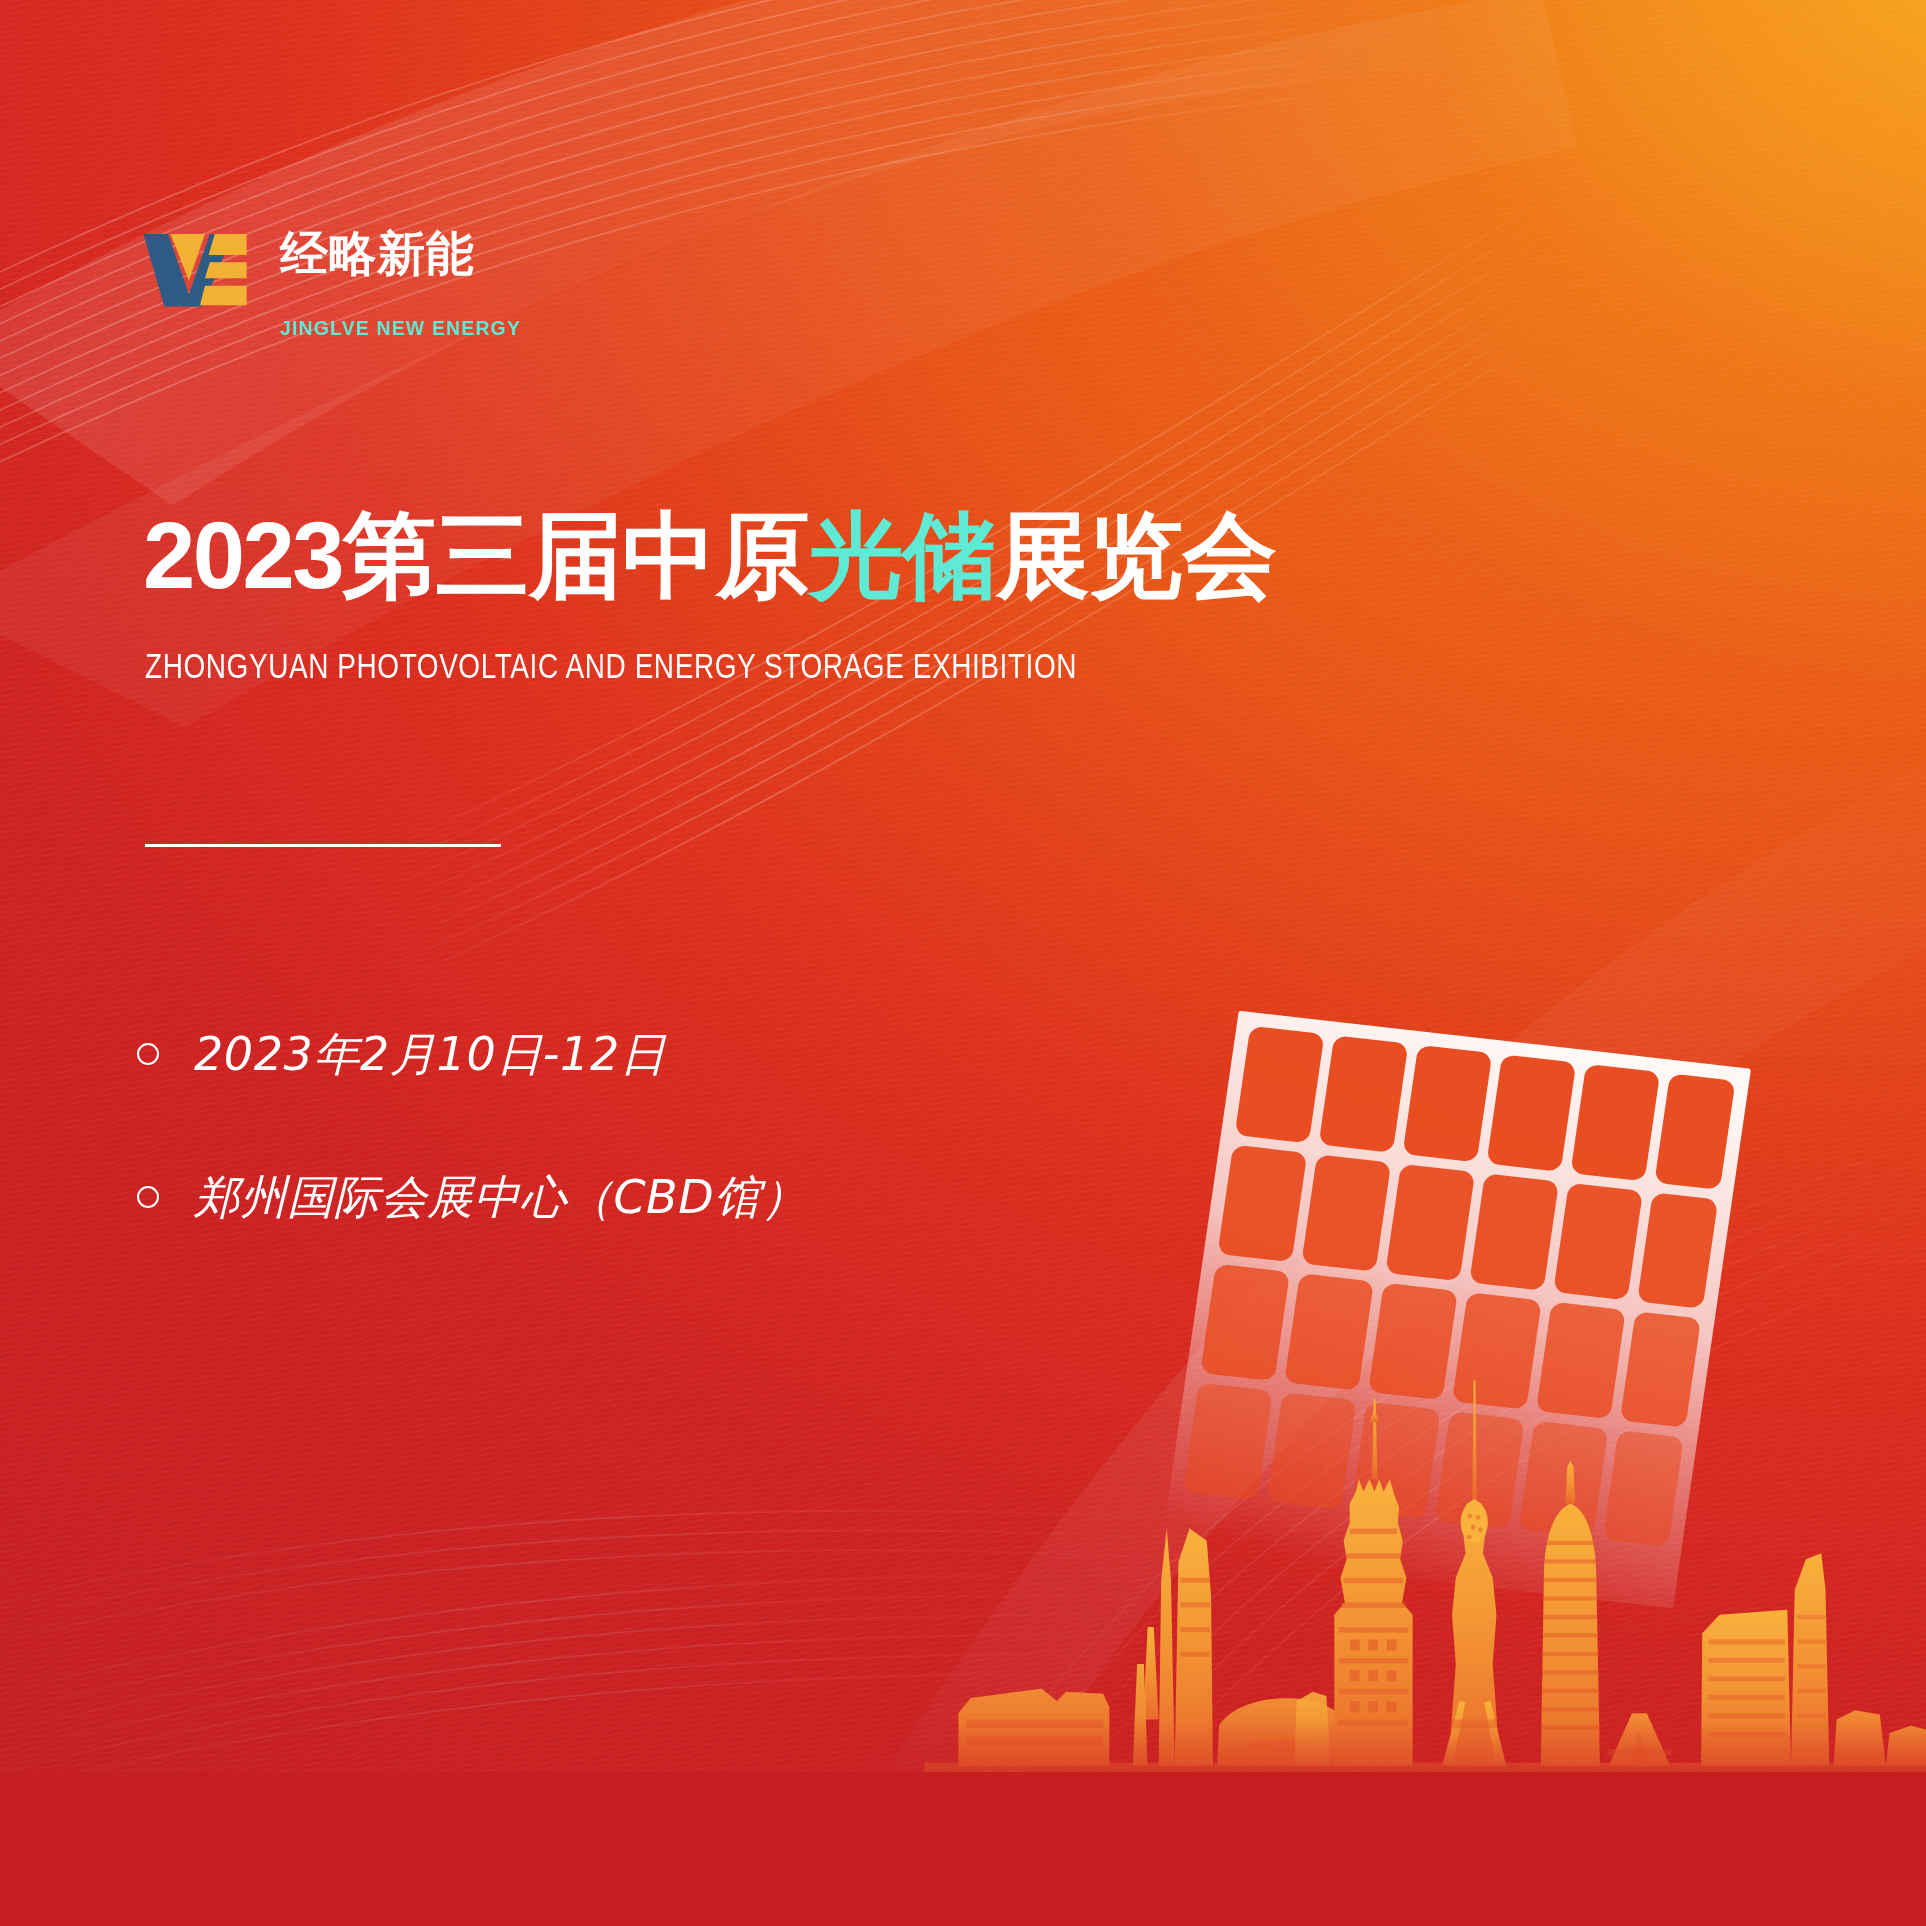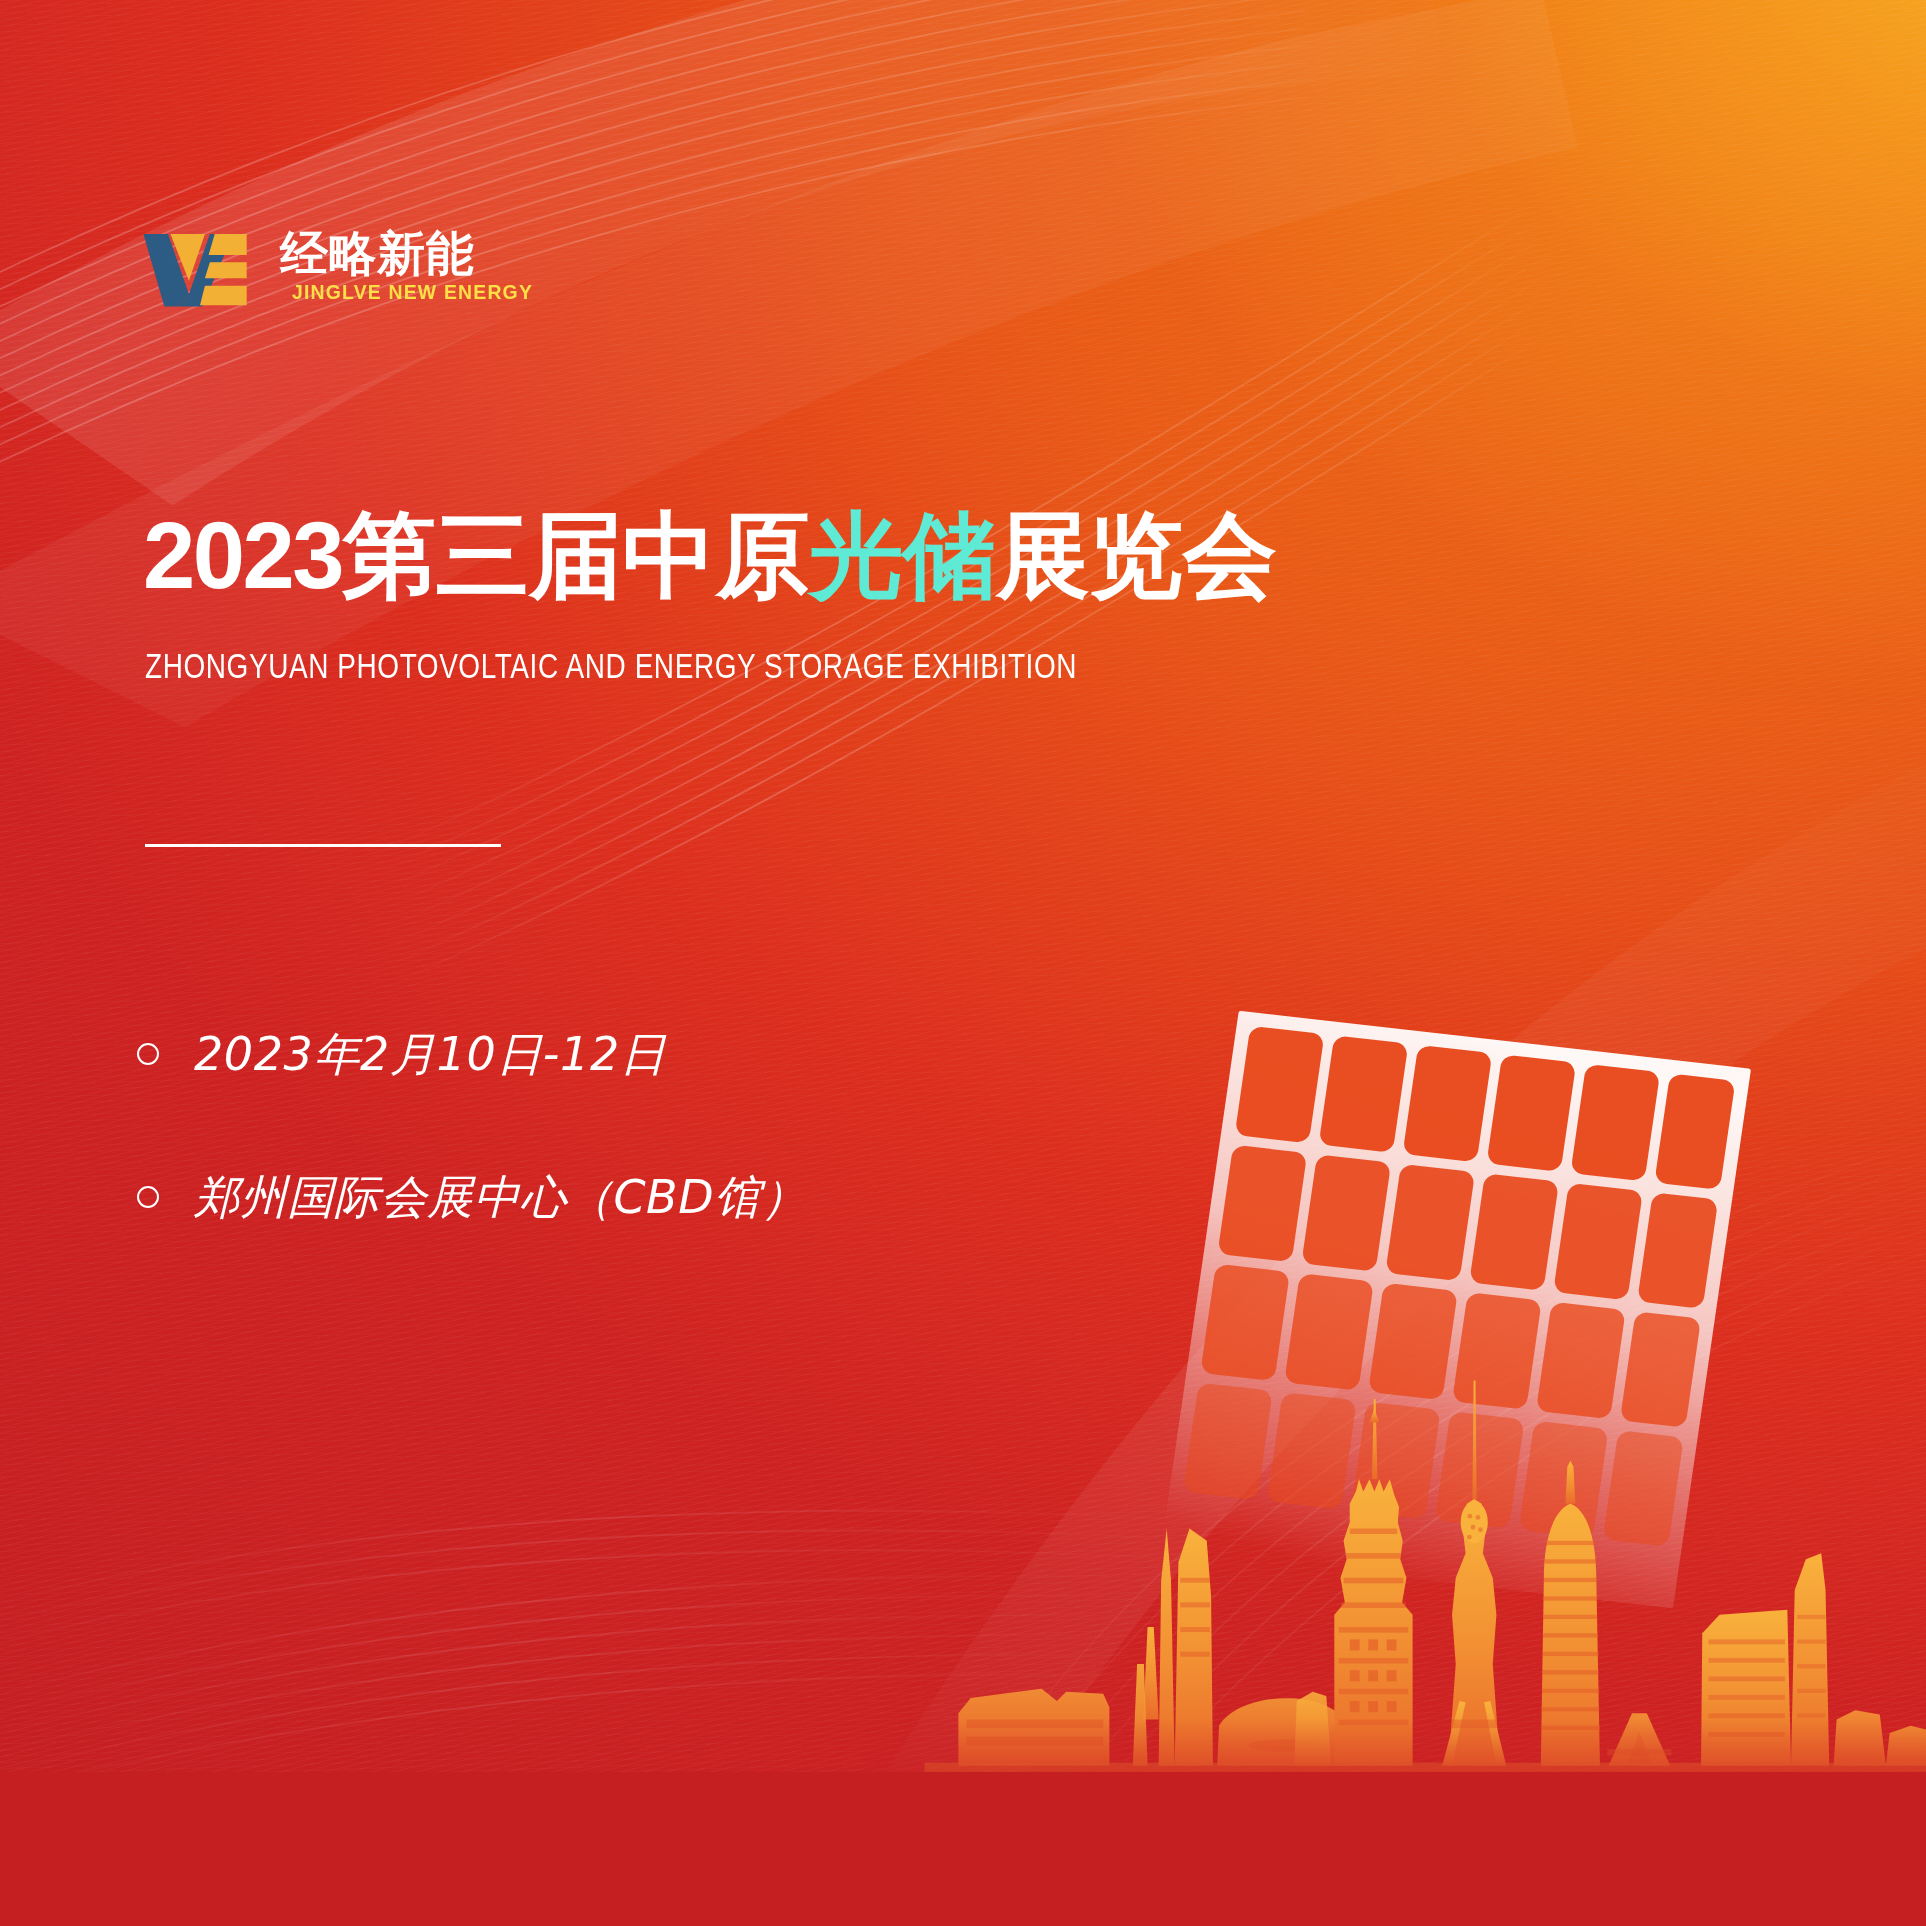--- a/index.html
+++ b/index.html
@@ -77,39 +77,39 @@
     top: 229px;
     display: flex;
     align-items: flex-start;
   }
   .logo-mark { width: 118px; height: 79px; flex: none; }
   .logo-text-col {
     margin-left: 21px;
     display: flex;
     flex-direction: column;
     justify-content: center;
+    gap: 36px;
   }
   .logo-cn {
     font-size: 48px;
     font-weight: bold;
     color: #ffffff;
     letter-spacing: 0.6px;
     line-height: 1.0;
     white-space: nowrap;
     font-family: "DejaVu Sans", "Liberation Sans", sans-serif;
   }
   .logo-en {
     margin-top: 6.2px;
     font-size: 19.4px;
     font-weight: bold;
-    color: #fde047;
+    color: #5eead4;
     letter-spacing: 1.2px;
     line-height: 1;
     white-space: nowrap;
-    margin-left: 12px;
   }
 
   
   .title-main {
     position: absolute;
     left: 143px;
     top: 509px;
     font-size: 94px;
     font-weight: bold;
     line-height: 1;

